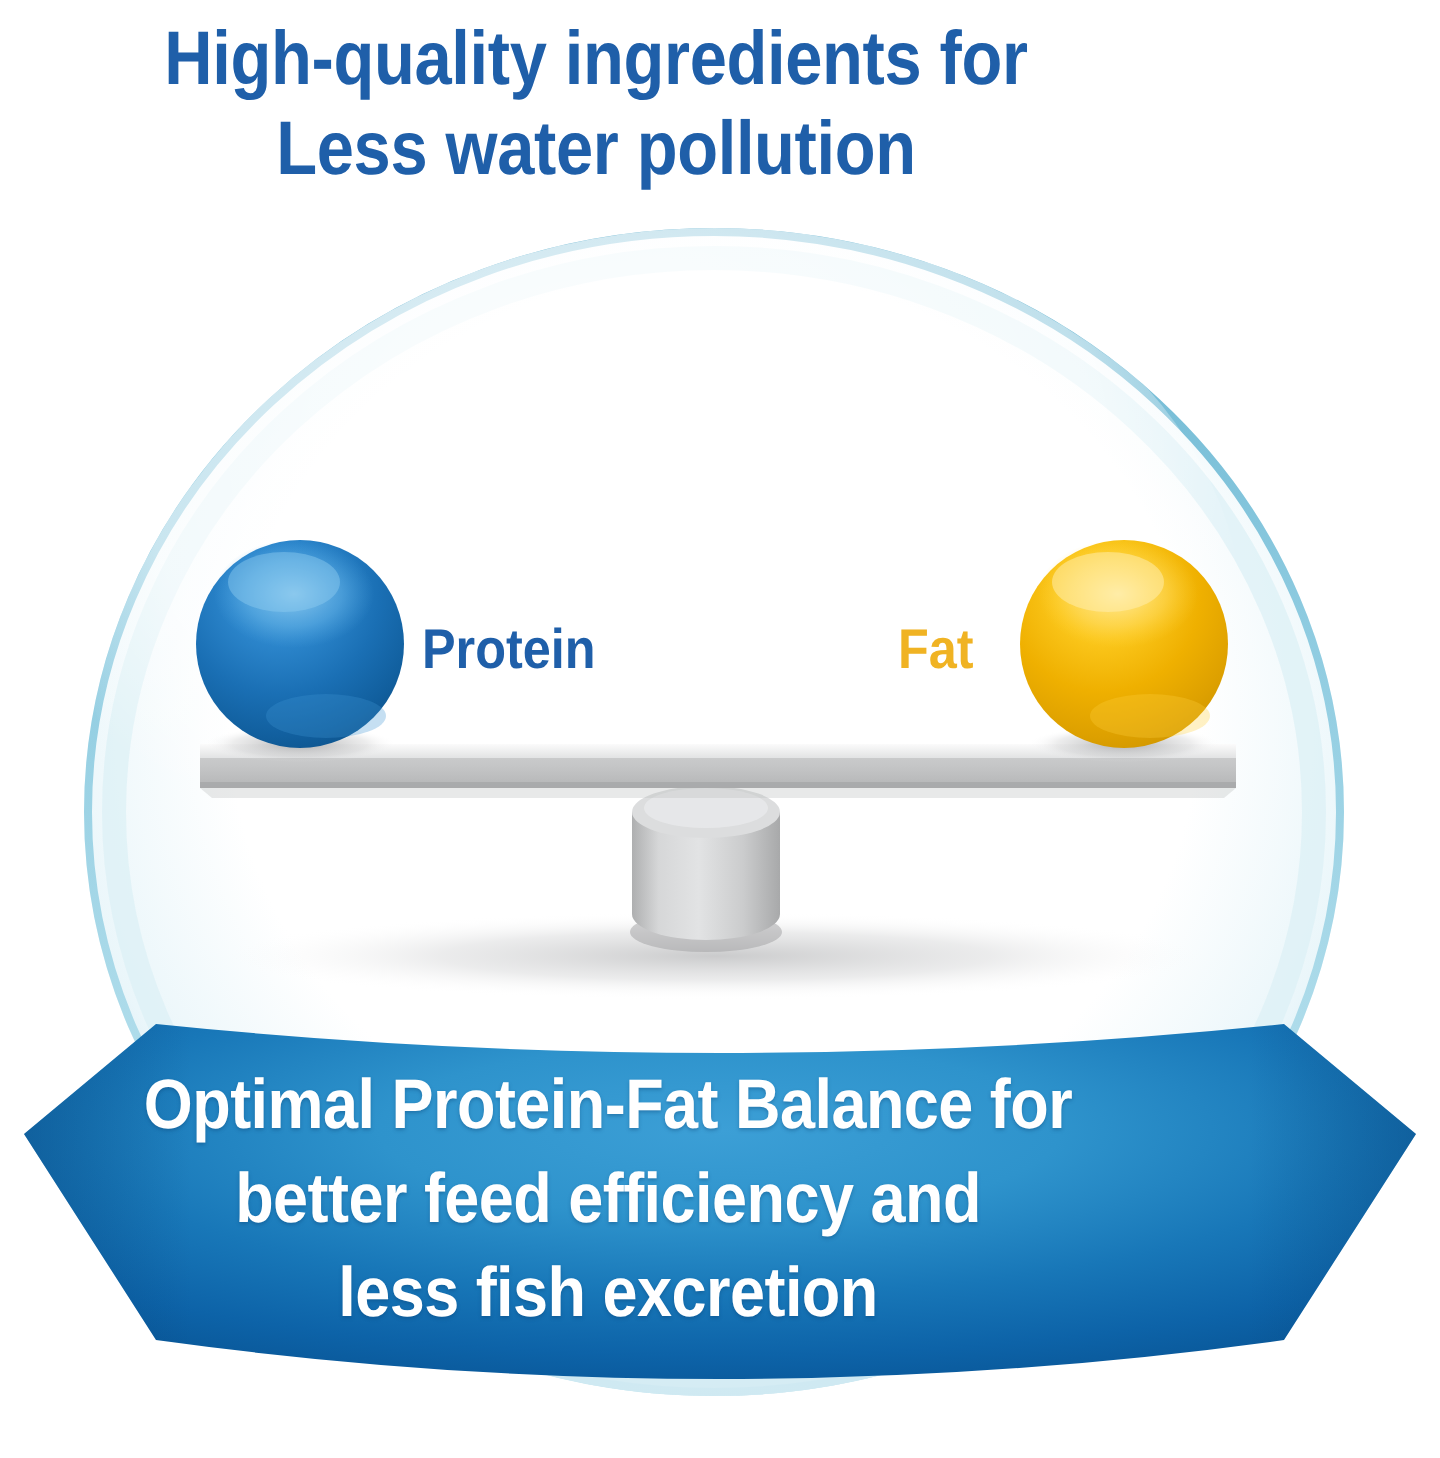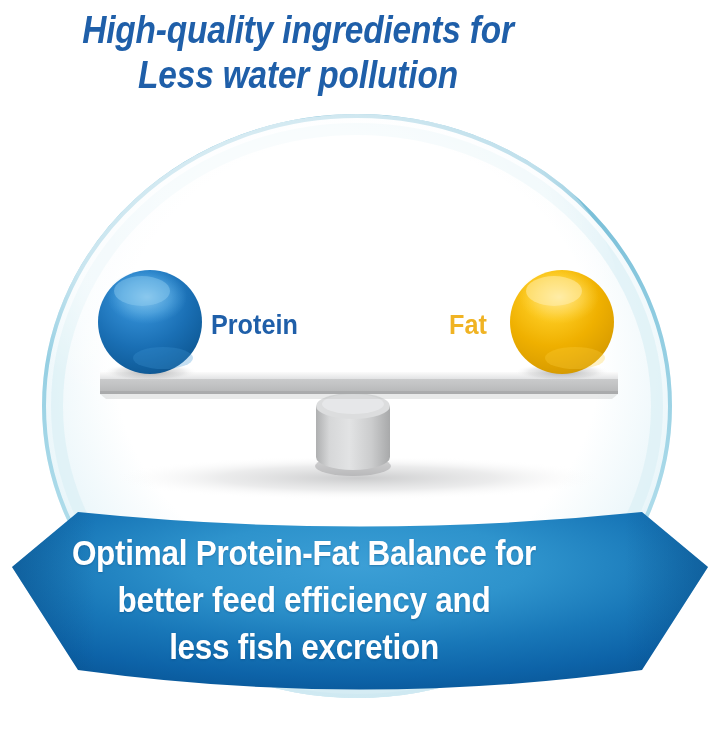--- a/index.html
+++ b/index.html
@@ -16,21 +16,20 @@
   }
 
   
   #headline {
     position: absolute;
     left: 0;
     top: 8px;
     width: 596px;
     text-align: center;
     z-index: 40;
-    font-style: italic;
   }
   #headline .hl-line {
     display: block;
     color: #1F5FA9;
     font-family: "Liberation Sans", sans-serif;
     font-weight: bold;
     font-size: 38px;
     line-height: 45px;
     letter-spacing: -0.2px;
     transform: scaleX(0.88);

